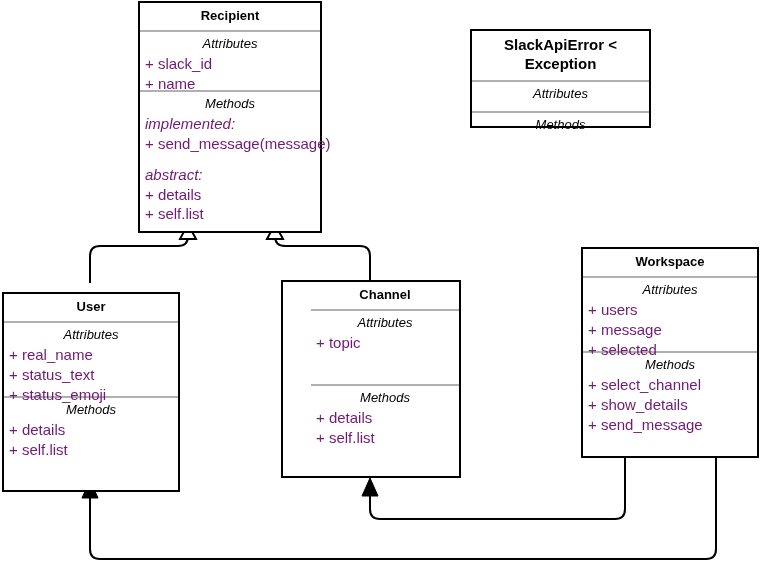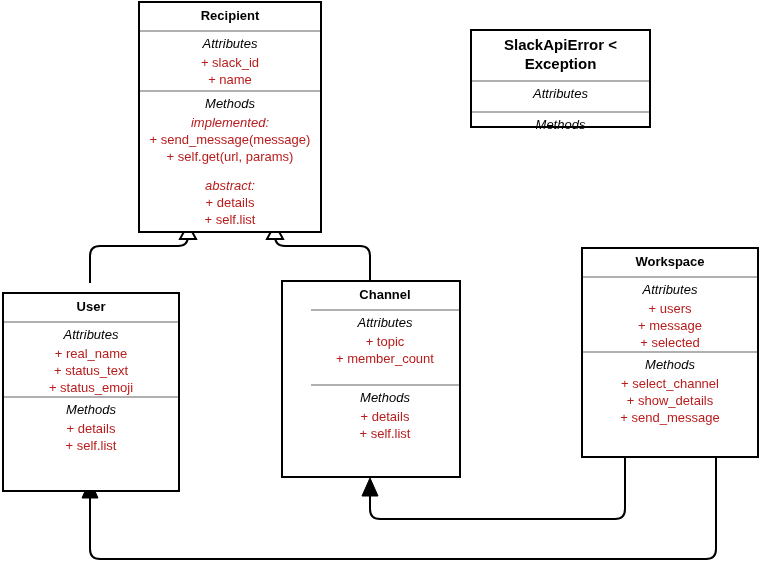--- a/index.html
+++ b/index.html
@@ -43,23 +43,23 @@
   }
   .compartment-head {
     text-align: center;
     font-style: italic;
     font-size: 13px;
     color: #000000;
     line-height: 1.3;
     padding-bottom: 1px;
   }
   .member {
-    text-align: center;
-    font-size: 13px;
-    color: #b91c1c;
+    text-align: left;
+    font-size: 15px;
+    color: #701a75;
     line-height: 1.32;
     white-space: pre;
   }
   .member.group-label {
     font-style: italic;
   }
   .member.spacer {
     height: 11px;
   }
   .empty-compartment {
@@ -130,21 +130,20 @@
     <div class="uml-compartment" style="height:60px;">
       <div class="compartment-head">Attributes</div>
       <div class="member">+ slack_id</div>
       <div class="member">+ name</div>
     </div>
 
     <div class="uml-compartment" style="height:auto;">
       <div class="compartment-head">Methods</div>
       <div class="member group-label">implemented:</div>
       <div class="member">+ send_message(message)</div>
-      <div class="member">+ self.get(url, params)</div>
       <div class="member spacer"></div>
       <div class="member group-label">abstract:</div>
       <div class="member">+ details</div>
       <div class="member">+ self.list</div>
     </div>
   </div>
 
   <div class="uml-class" style="left:470px; top:29px; width:181px; height:99px;">
     <div class="uml-title" style="font-size:15px;">SlackApiError &lt; Exception</div>
 
@@ -173,21 +172,20 @@
       <div class="member">+ self.list</div>
     </div>
   </div>
 
   <div class="uml-class" style="left:281px; top:280px; width:180px; height:198px;padding-left:28px;">
     <div class="uml-title">Channel</div>
 
     <div class="uml-compartment" style="height:75px;">
       <div class="compartment-head">Attributes</div>
       <div class="member">+ topic</div>
-      <div class="member">+ member_count</div>
     </div>
 
     <div class="uml-compartment" style="height:94px;">
       <div class="compartment-head">Methods</div>
       <div class="member">+ details</div>
       <div class="member">+ self.list</div>
     </div>
   </div>
 
   <div class="uml-class" style="left:581px; top:247px; width:178px; height:211px;">

